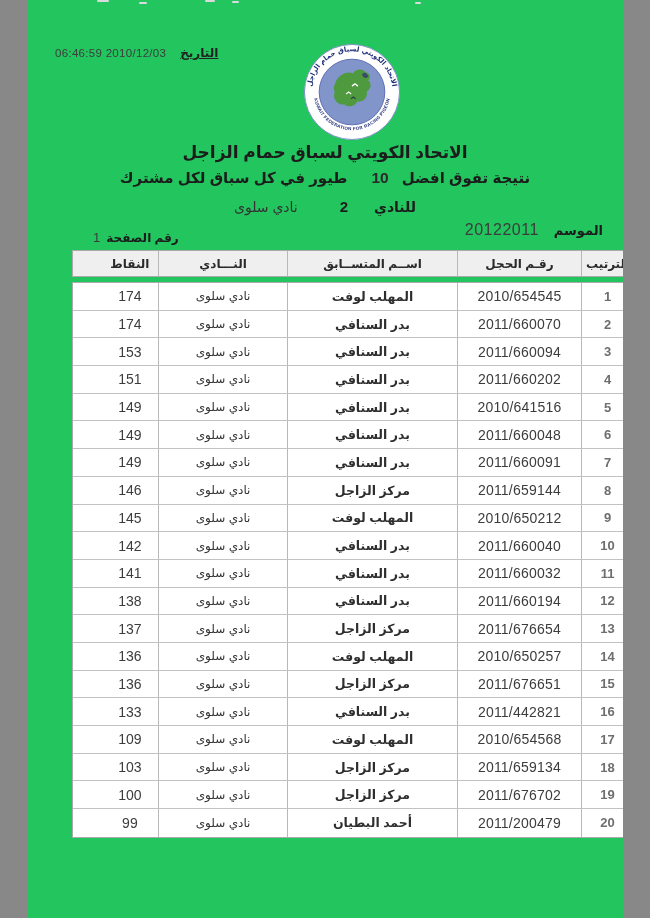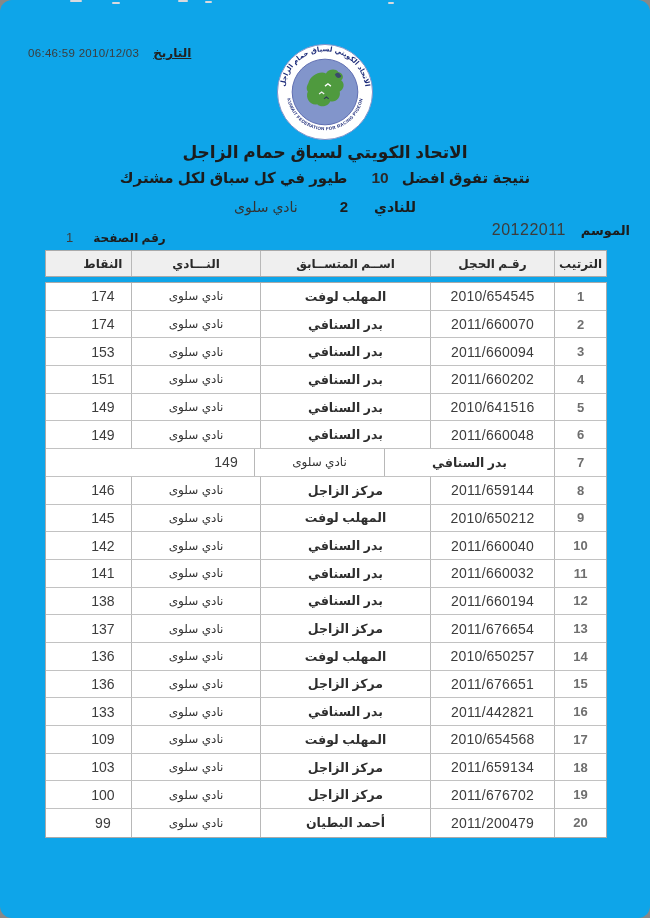--- a/index.html
+++ b/index.html
@@ -1,25 +1,24 @@
 <!DOCTYPE html>
 <html lang="ar"><head>
 <meta charset="utf-8">
 <style>
   html,body{margin:0;padding:0;background:#888;}
   *{box-sizing:border-box;}
   .page{
     position:relative;
-    width:650px;height:918px;
+    width:596px;height:918px;
     margin:0 auto;
-    background:#0ea5e9;
+    background:#22c55e;
     font-family:"Liberation Sans","DejaVu Sans",sans-serif;
     color:#2e2e2e;
     overflow:hidden;
-    border-radius:12px;
   }
   
   .artifact{position:absolute;background:#d9d9de;height:2px;border-radius:1px;}
   .a1{left:70px;top:0;width:12px;}
   .a2{left:112px;top:2px;width:8px;}
   .a3{left:178px;top:0;width:10px;}
   .a4{left:205px;top:1px;width:7px;}
   .a5{left:388px;top:2px;width:6px;}
 
   
@@ -55,21 +54,21 @@
     position:absolute;top:221px;right:20px;
     display:flex;flex-direction:row;align-items:baseline;direction:rtl;
   }
   .season-label{font-size:13px;font-weight:bold;color:#1c1c1c;margin-left:15px;}
   .season-value{font-size:16px;color:#3c3c3c;direction:ltr;letter-spacing:.5px;}
 
   .page-line{
     position:absolute;top:230px;left:66px;
     display:flex;flex-direction:row;align-items:baseline;direction:rtl;
   }
-  .page-label{font-size:12px;font-weight:bold;color:#1c1c1c;margin-left:20px;}
+  .page-label{font-size:12px;font-weight:bold;color:#1c1c1c;margin-left:6px;}
   .page-value{font-size:13px;color:#3c3c3c;}
 
   
   .thead,.tbody{
     position:absolute;left:45px;width:562px;
     border:1px solid #aaaaaa;
     direction:rtl;
     background:#fff;
   }
   .thead{top:250px;height:27px;background:#efefef;display:flex;}
@@ -203,20 +202,21 @@
     </div>
       <div class="trow">
       <div class="cell c-rank">6</div>
       <div class="cell c-ring">2011/660048</div>
       <div class="cell c-name">بدر السنافي</div>
       <div class="cell c-club">نادي سلوى</div>
       <div class="cell c-points">149</div>
     </div>
       <div class="trow">
       <div class="cell c-rank">7</div>
+      <div class="cell c-ring">2011/660091</div>
       <div class="cell c-name">بدر السنافي</div>
       <div class="cell c-club">نادي سلوى</div>
       <div class="cell c-points">149</div>
     </div>
       <div class="trow">
       <div class="cell c-rank">8</div>
       <div class="cell c-ring">2011/659144</div>
       <div class="cell c-name">مركز الزاجل</div>
       <div class="cell c-club">نادي سلوى</div>
       <div class="cell c-points">146</div>

